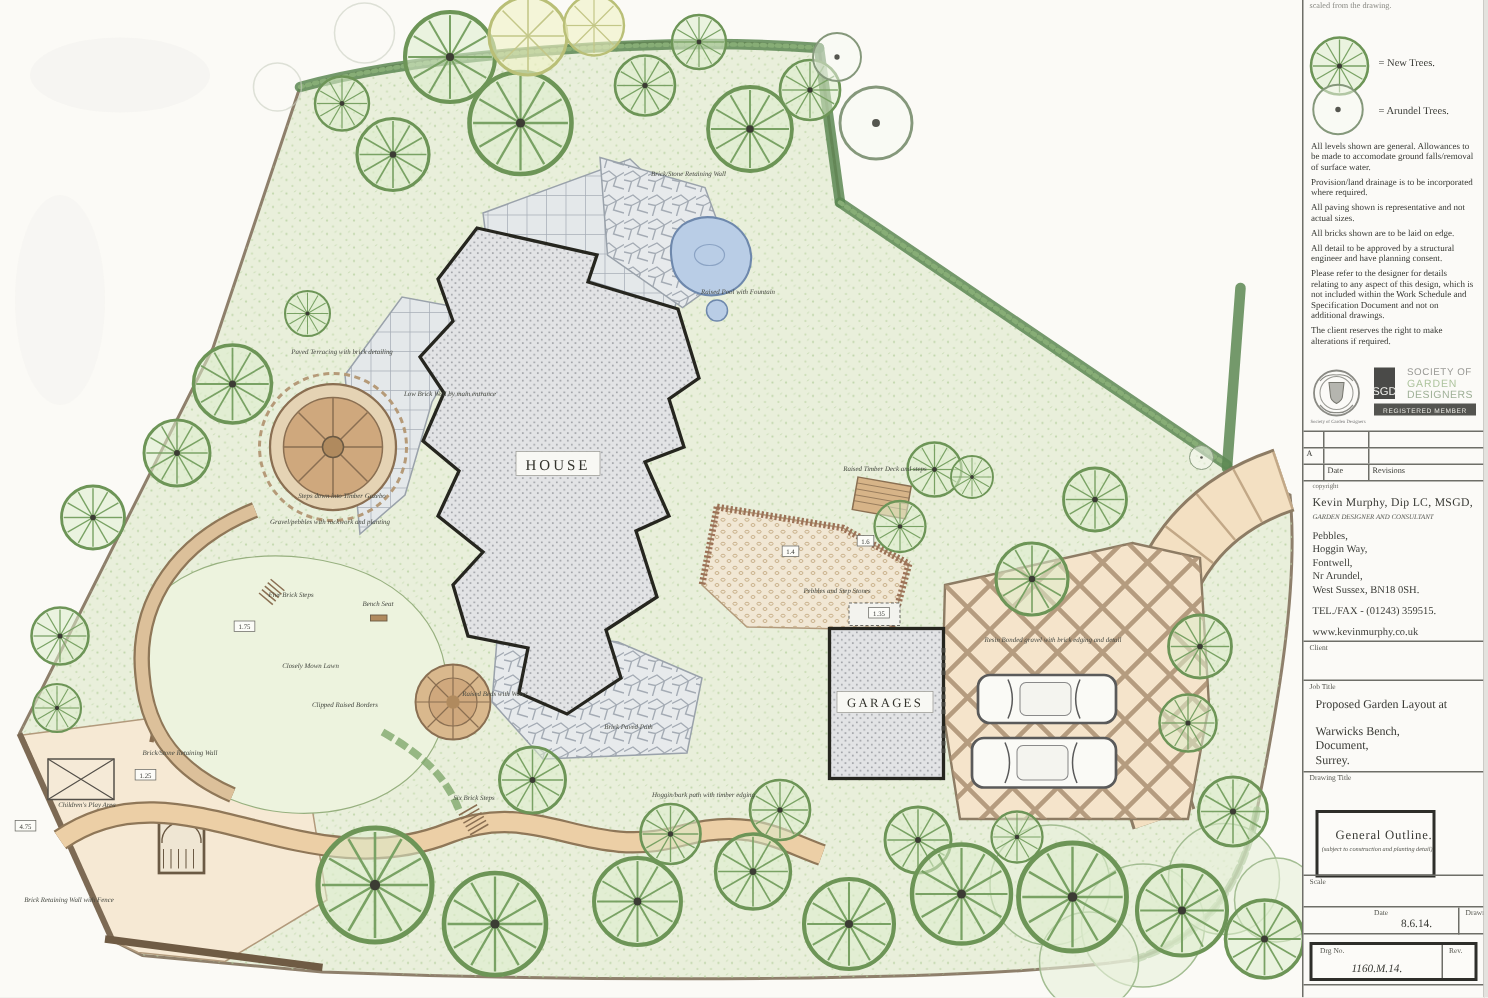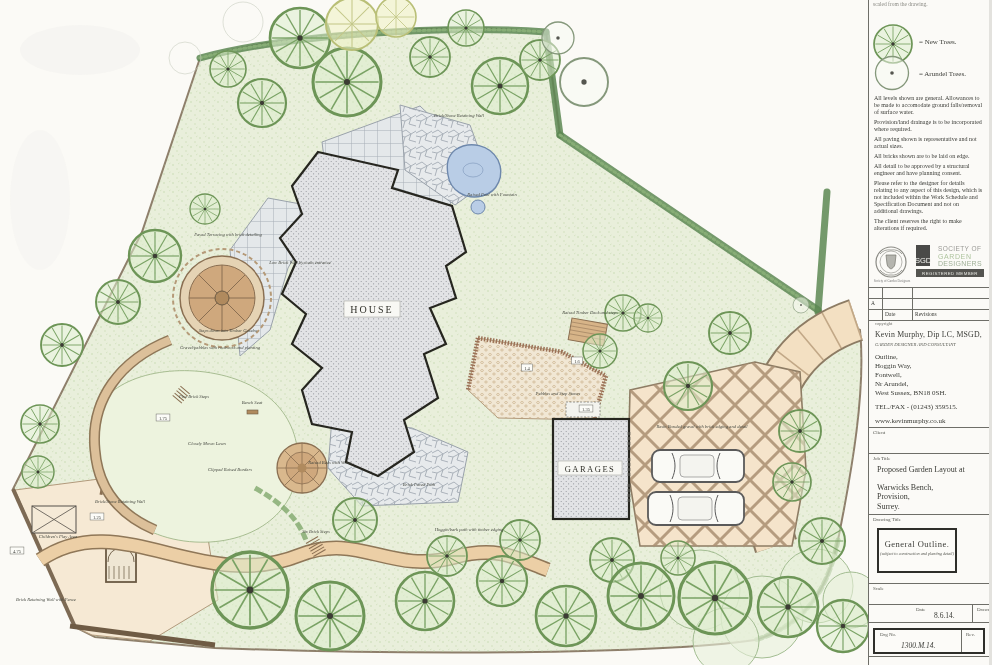--- a/index.html
+++ b/index.html
@@ -38,22 +38,22 @@
   .address{top:351px;padding:2px 6px;font-size:7px;line-height:9px;}
   .tel{top:401px;padding:2px 6px;font-size:7px;}
   .web{top:415px;padding:2px 6px;font-size:7px;}
   .sec{border-top:1px solid #6e6e68;}
   .sec-label{font-size:5px;color:#55564f;padding:2px 4px;}
   .client-sec{top:427px;height:26px;}
   .job-sec{top:453px;height:61px;}
   .job-lines{padding:2px 8px;font-size:8px;line-height:9.5px;}
   .job-lines div:first-child{margin-bottom:8px;}
   .dt-sec{top:514px;height:69px;}
-  .dt-box{position:absolute;left:8px;top:13px;width:80px;height:45px;border:2.5px solid #2e2e2a;
-          text-align:center;box-sizing:border-box;background:#fcfbf8;}
+  .dt-box{position:absolute;left:8px;top:25px;width:80px;height:45px;border:2.5px solid #2e2e2a;
+          text-align:right;box-sizing:border-box;background:#fcfbf8;}
   .dt-main{font-size:8.5px;margin-top:9px;letter-spacing:.5px;}
   .dt-sub{font-size:4.2px;font-style:italic;color:#55564f;margin-top:2px;}
   .scale-sec{top:583px;height:21px;}
   .date-sec{top:604px;height:18px;}
   .date-cell{position:absolute;top:0;height:18px;box-sizing:border-box;margin-left:43px;}
   .date-val{font-size:7.5px;position:absolute;left:22px;top:6px;}
   .drawn-cell{left:60px;border-left:1px solid #6e6e68;width:60px;}
   .drawn-val{font-size:7.5px;font-style:italic;position:absolute;left:30px;top:7px;}
   .drg-sec{top:622px;height:35px;border-bottom:1px solid #6e6e68;}
   .drg-box{position:absolute;left:4px;top:5px;width:112px;height:26px;border:2.5px solid #2e2e2a;
@@ -431,39 +431,39 @@
         <div></div>
         <div>Date</div>
         <div>Revisions</div>
       </div>
     </div>
 
     <div class="tb-abs copyright">copyright</div>
     <div class="tb-abs designer-name">Kevin Murphy, Dip LC, MSGD,</div>
     <div class="tb-abs designer-role">GARDEN DESIGNER AND CONSULTANT</div>
     <div class="tb-abs address" id="address-lines">
-        <div>Outline,</div>
+        <div>Pebbles,</div>
         <div>Hoggin Way,</div>
         <div>Fontwell,</div>
         <div>Nr Arundel,</div>
         <div>West Sussex, BN18 0SH.</div>
       </div>
     <div class="tb-abs tel">TEL./FAX - (01243) 359515.</div>
     <div class="tb-abs web">www.kevinmurphy.co.uk</div>
 
     <div class="tb-abs sec client-sec">
       <div class="sec-label">Client</div>
     </div>
 
     <div class="tb-abs sec job-sec">
       <div class="sec-label">Job Title</div>
       <div class="job-lines" id="job-title-lines">
           <div>Proposed Garden Layout at</div>
           <div>Warwicks Bench,</div>
-          <div>Provision,</div>
+          <div>Document,</div>
           <div>Surrey.</div>
         </div>
     </div>
 
     <div class="tb-abs sec dt-sec">
       <div class="sec-label">Drawing Title</div>
       <div class="dt-box">
         <div class="dt-main">General Outline.</div>
         <div class="dt-sub">(subject to construction and planting detail)</div>
       </div>
@@ -480,21 +480,21 @@
       </div>
       <div class="date-cell drawn-cell">
         <div class="sec-label">Drawn by</div>
         <div class="drawn-val">K.M.</div>
       </div>
     </div>
 
     <div class="tb-abs sec drg-sec">
       <div class="drg-box">
         <div class="sec-label" style="position:absolute;left:1px;top:0;">Drg No.</div>
-        <div class="drg-no">1300.M.14.</div>
+        <div class="drg-no">1160.M.14.</div>
         <div class="rev-cell">
           <div class="sec-label">Rev.</div>
         </div>
       </div>
     </div>
   </div>
 
   <div class="edge-r"></div>
 </div>
 

